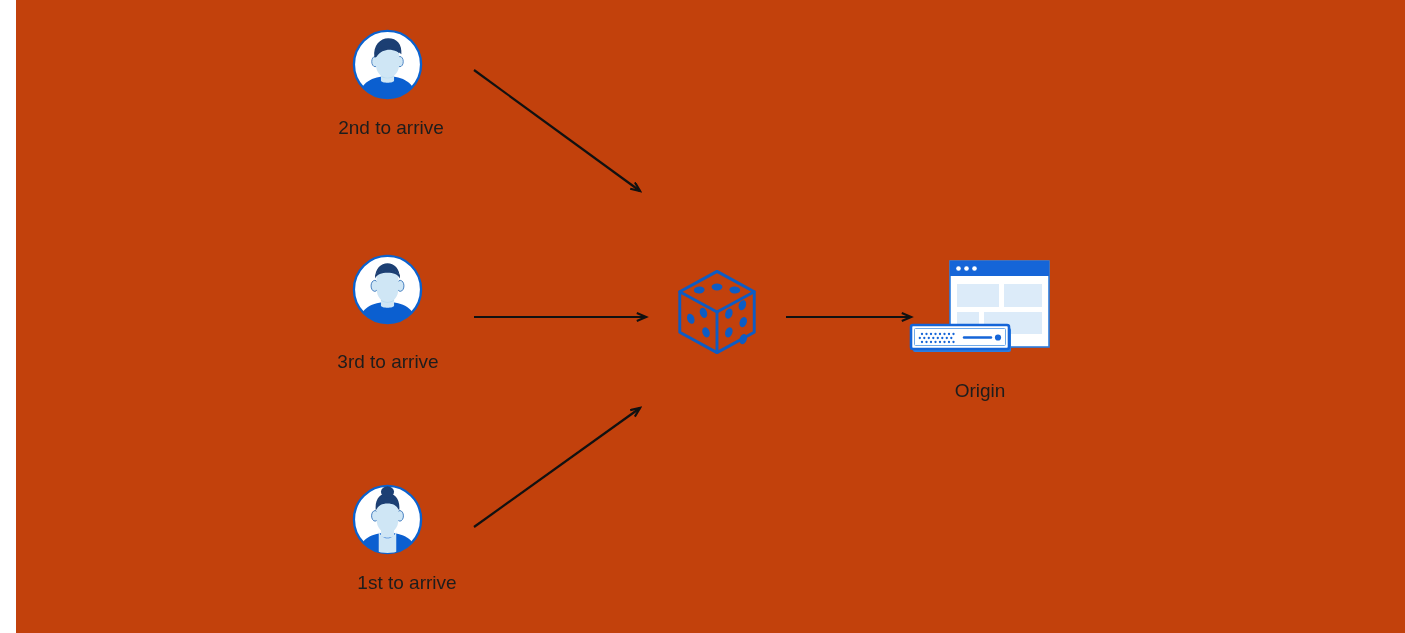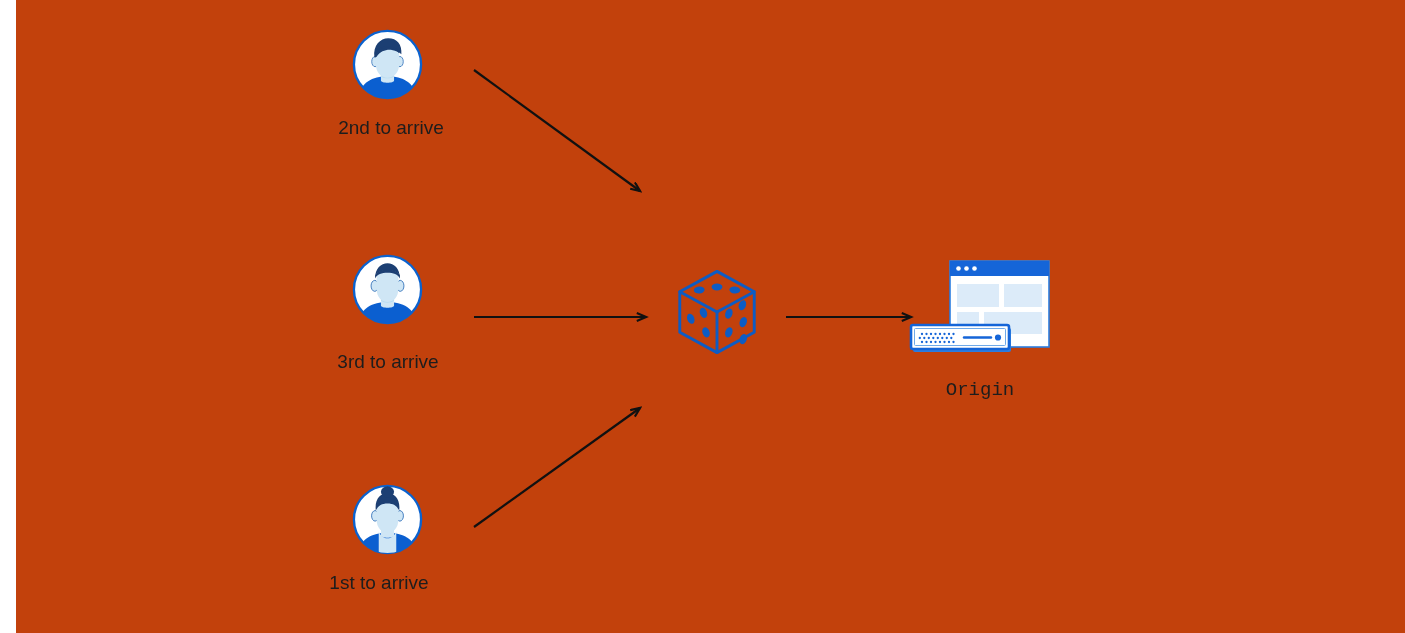--- a/index.html
+++ b/index.html
@@ -122,21 +122,21 @@
         <path d="M41 56 L59 56 L59 72 C59 76 41 76 41 72 Z" fill="#cfe6f5"></path>
         <path d="M41 64 C45 68 55 68 59 64 L59 56 L41 56 Z" fill="#b9dcf0"></path>
         <ellipse cx="33" cy="45" rx="4.8" ry="7.2" fill="#cfe6f5" stroke="#2f6fb8" stroke-width="1.2"></ellipse>
         <ellipse cx="67" cy="45" rx="4.8" ry="7.2" fill="#cfe6f5" stroke="#2f6fb8" stroke-width="1.2"></ellipse>
         <path d="M35 37 C35 24 43 18 50 18 C57 18 65 24 65 37 L65 49 C65 62 58 68 50 68 C42 68 35 62 35 49 Z" fill="#cfe6f5"></path>
         <path d="M34 38 C32 22 40 14 50 14 C60 14 68 22 66 38 C63 31 58 28 50 28 C42 28 37 31 34 38 Z" fill="#1c3f73"></path>
         <ellipse cx="50" cy="12" rx="9" ry="7.5" fill="#1c3f73"></ellipse>
       </g>
     </svg>
   </div>
-  <div class="label" style="left:363px; top:573px;">1st to arrive</div>
+  <div class="label" style="left:391px; top:573px;">1st to arrive</div>
 
   <div class="node" style="left:658px; top:268px; width:86px; height:88px;">
     <svg class="icon-svg" width="86" height="88" viewBox="0 0 100 104" xmlns="http://www.w3.org/2000/svg">
       <g fill="none" stroke="#0d5cc4" stroke-width="3.4" stroke-linejoin="round" stroke-linecap="round">
         <path d="M50 4 L94 28 L94 76 L50 100 L6 76 L6 28 Z"></path>
         <path d="M6 28 L50 52 L94 28"></path>
         <path d="M50 52 L50 100"></path>
       </g>
       <g fill="#0d5cc4">
 
@@ -200,15 +200,15 @@
           <circle cx="31" cy="87" r="1.15"></circle>
             <circle cx="35.5" cy="87" r="1.15"></circle>
           <circle cx="40" cy="87" r="1.15"></circle>
             <circle cx="44.5" cy="87" r="1.15"></circle>
         </g>
         <line x1="55" y1="82.5" x2="82" y2="82.5" stroke="#1565d8" stroke-width="2.4" stroke-linecap="round"></line>
         <circle cx="89" cy="82.5" r="3.1" fill="#1565d8"></circle>
       </g>
     </svg>
   </div>
-  <div class="label" style="left:964px; top:381px;font-family:Liberation Mono, monospace;">Origin</div>
+  <div class="label" style="left:964px; top:381px;">Origin</div>
 
 </div>
 
 </body></html>

